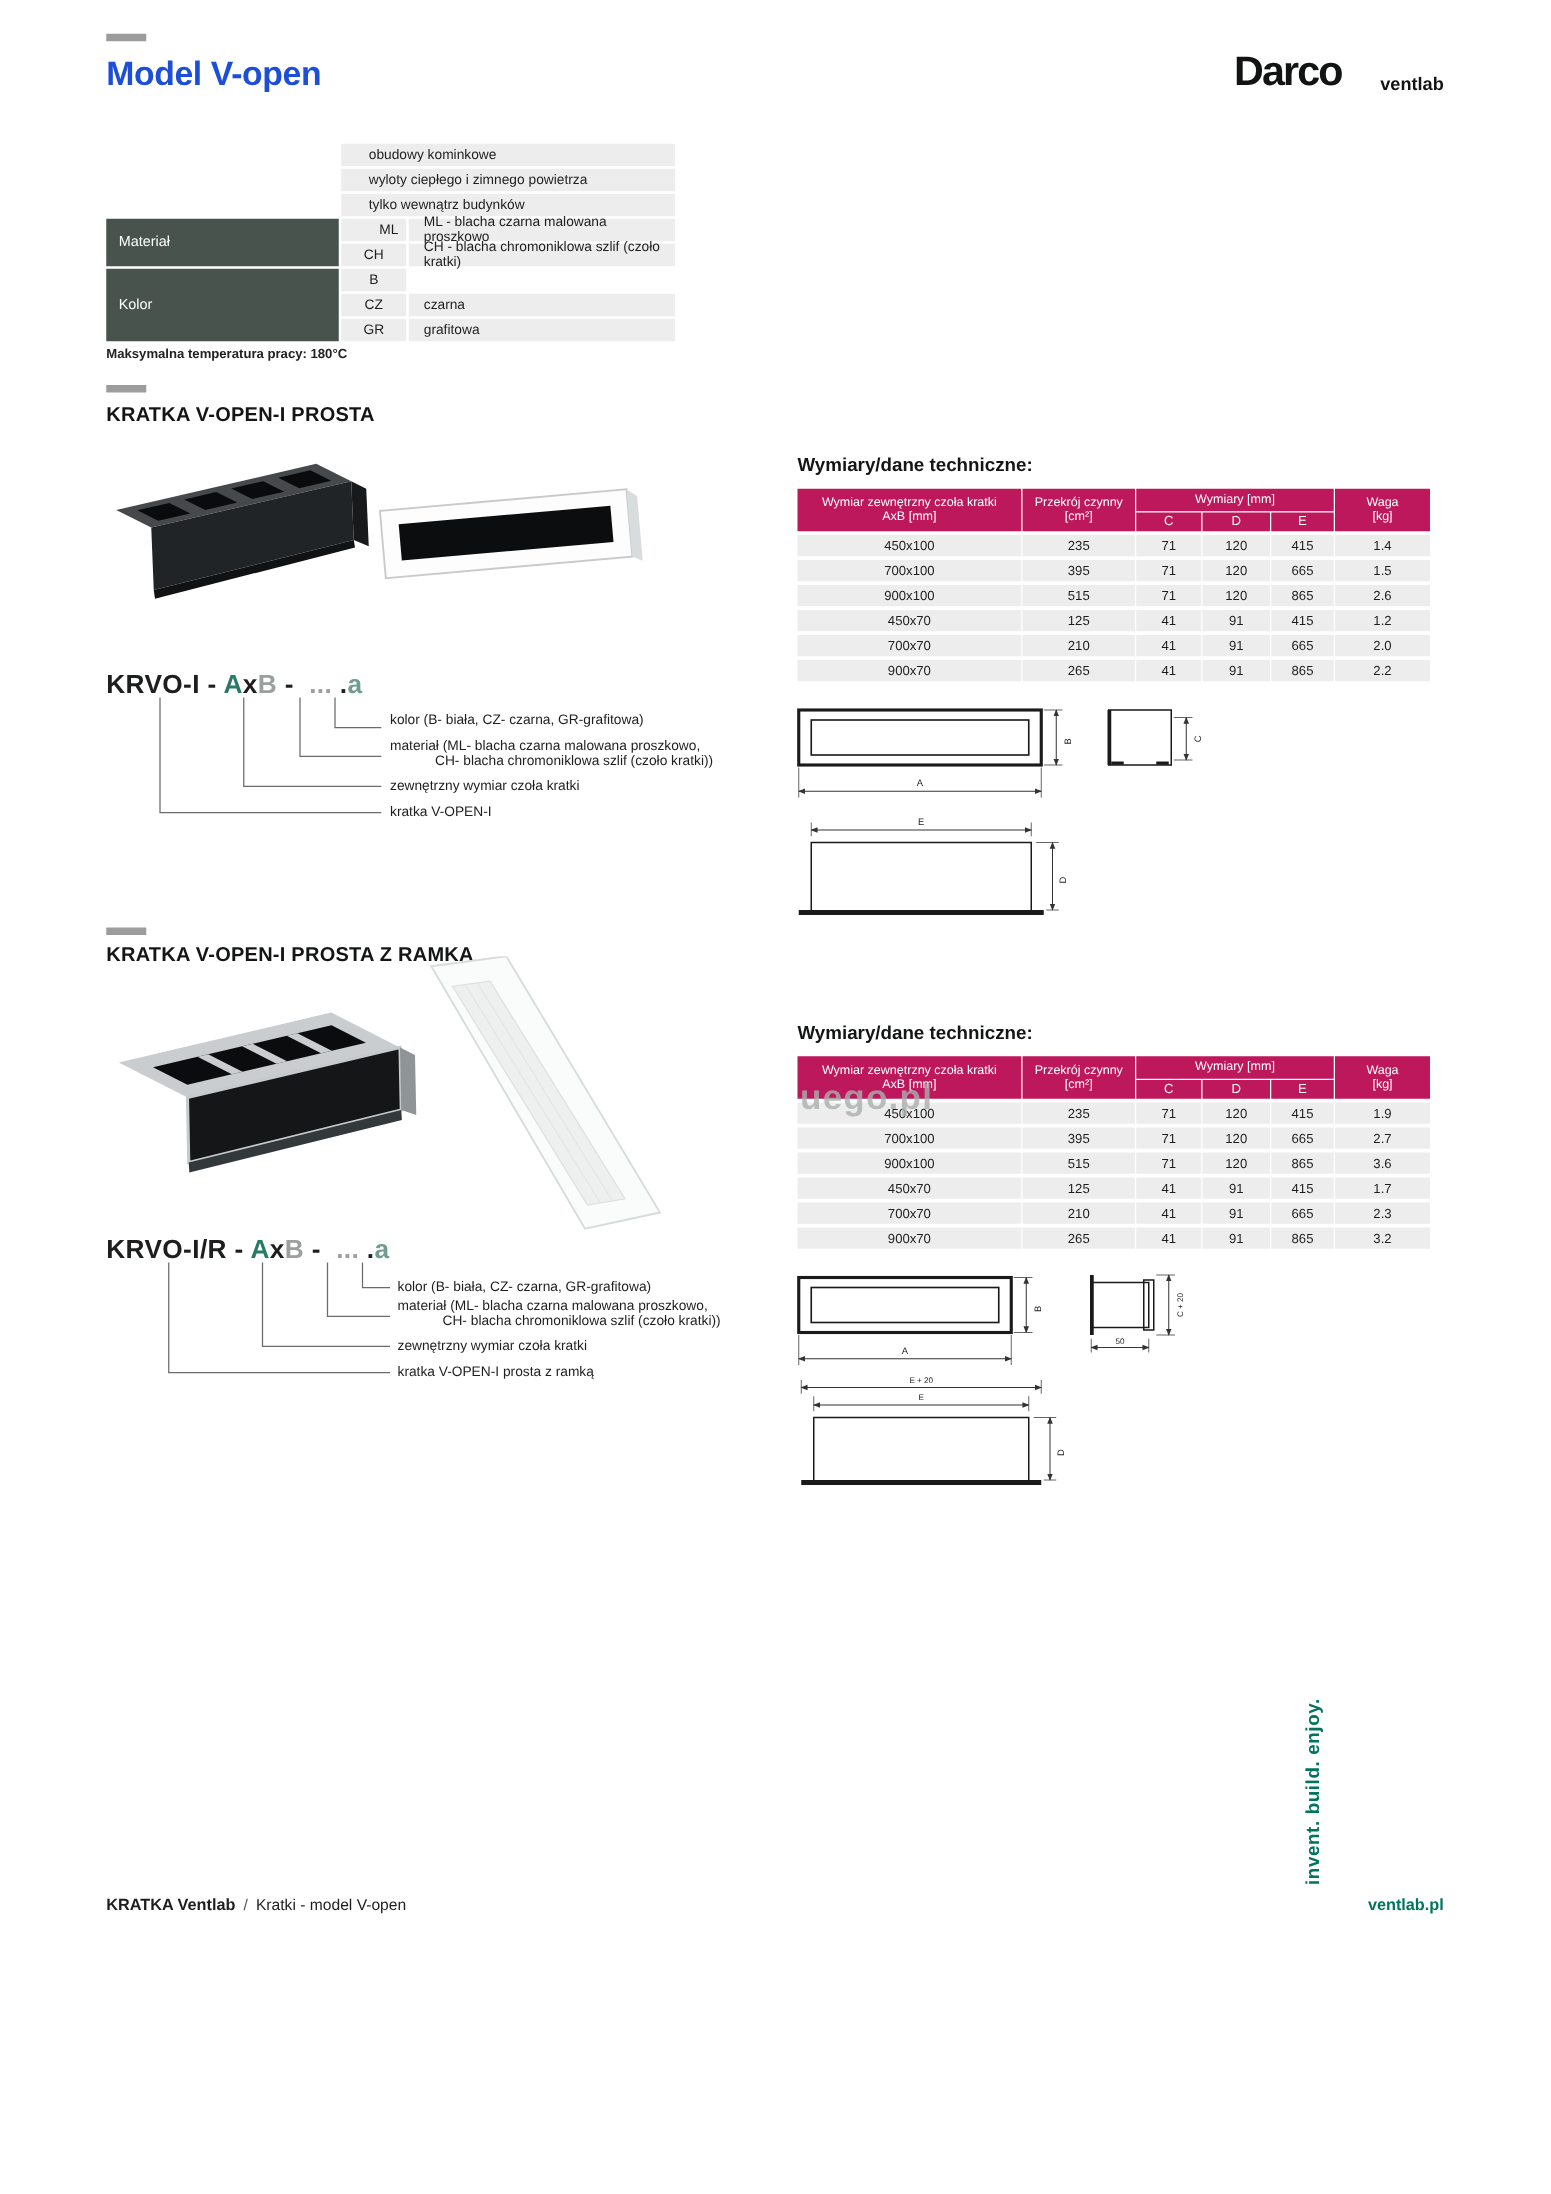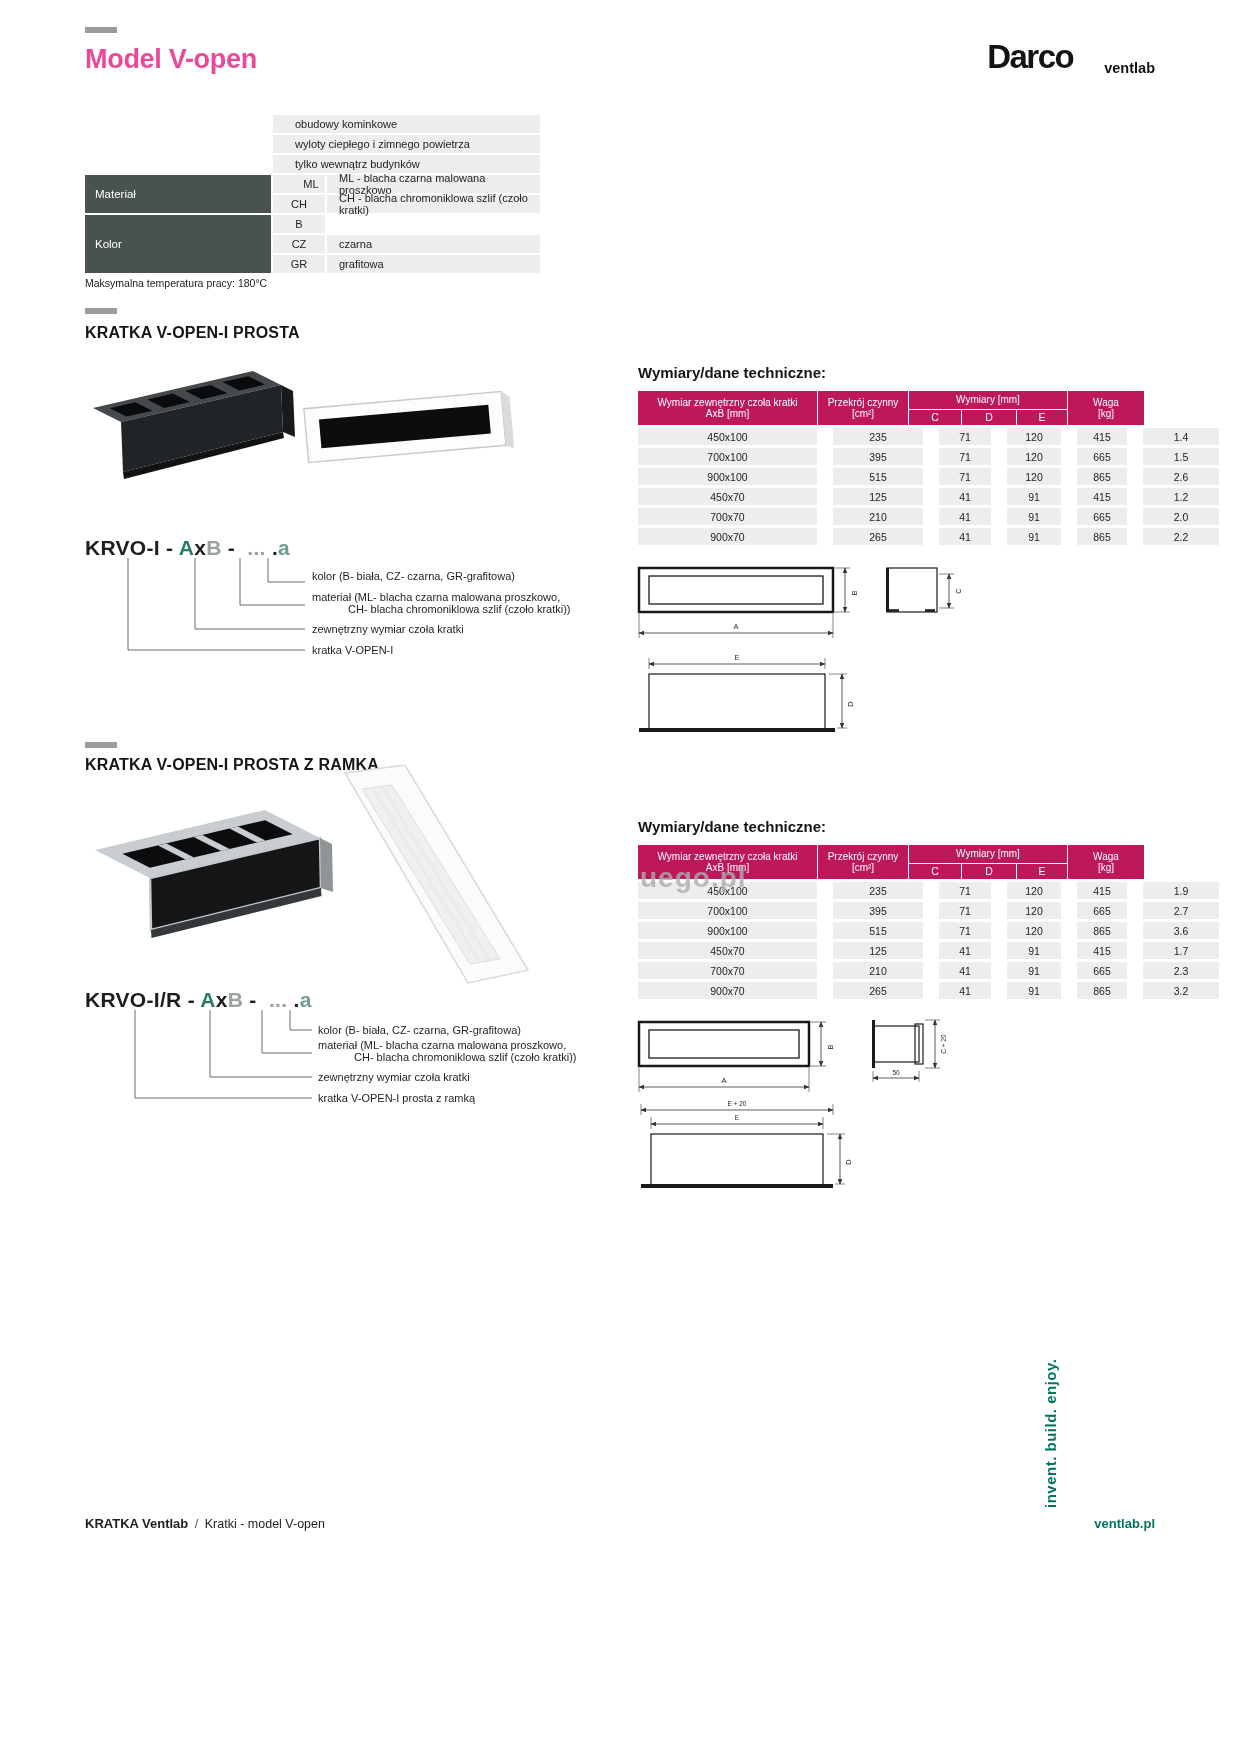--- a/index.html
+++ b/index.html
@@ -4,21 +4,21 @@
 <style>
   * { margin:0; padding:0; box-sizing:border-box; }
   html,body { background:#fff; }
   body { font-family:"Liberation Sans", sans-serif; color:#1d1f1e; }
   #page { position:relative; width:1241px; height:1755px; background:#ffffff; overflow:hidden; }
 
   .abs { position:absolute; }
   .bar { width:32px; height:6px; background:#9c9c9c; }
 
   
-  .page-title { font-size:27px; font-weight:800; letter-spacing:-0.3px; color:#ec4899; }
+  .page-title { font-size:27px; font-weight:800; letter-spacing:-0.3px; color:#1d4ed8; }
   .logo { display:flex; align-items:flex-end;gap:24px; }
   .logo-main { font-size:33px; font-weight:800; letter-spacing:-1.5px; color:#121413; }
   .logo-suffix { font-size:14.5px; font-weight:700; margin-left:7px; color:#121413; }
 
   
   #props { width:455px; font-size:11px; }
   .pgroup { display:grid; grid-template-columns:186px 52px 1fr; gap:2px; margin-bottom:2px; background:#fff; }
   .plabel { grid-column:1; background:#48534e; color:#fff; font-size:11.5px; display:flex; align-items:center; padding-left:10px; }
   .pcode  { background:#ecedec; display:flex; align-items:center; justify-content:center; }
   .ptext  { background:#ecedec; display:flex; align-items:center; padding-left:12px; }
@@ -31,21 +31,21 @@
 
   
   .dtable { width:508px; }
   .thead { display:grid; grid-template-columns:179px 90px 52px 54px 50px 76px; grid-template-rows:18px 15px; gap:1px; }
   .th { background:#be185d; color:#fff; font-size:10px; line-height:1.15; display:flex; align-items:center; justify-content:center; text-align:center; }
   .th.span2 { grid-row:1 / 3; flex-direction:column; }
   .th.wym { grid-column:3 / 6; grid-row:1; }
   .th.sub-c { grid-column:3; grid-row:2; font-size:10.5px; }
   .th.sub-d { grid-column:4; grid-row:2; font-size:10.5px; }
   .th.sub-e { grid-column:5; grid-row:2; font-size:10.5px; }
-  .trow { display:grid; grid-template-columns:179px 90px 52px 54px 50px 76px; gap:16px; margin-top:3px; }
+  .trow { display:grid; grid-template-columns:179px 90px 52px 54px 50px 76px; gap:1px; margin-top:3px; }
   .td { background:#ecedec; height:17px; display:flex; align-items:center; justify-content:center; font-size:10.5px; color:#1e1e1e; }
 
   
   .kcode { font-size:21px; font-weight:800; letter-spacing:0.3px; white-space:pre; }
   .kp-dark { color:#1d1f1e; } .kp-teal { color:#2a7a6a; }
   .kp-gray { color:#9aa09d; } .kp-teal2 { color:#6f9d92; }
 
   .annot { font-size:11px; color:#1e1e1e; white-space:nowrap; }
 
   .watermark { font-size:28px; font-weight:700; color:#aab0ae; opacity:0.8; letter-spacing:1px; z-index:5; }
@@ -88,21 +88,21 @@
       <div class="pgroup" style="grid-template-rows: repeat(3, 18px);">
         <div class="plabel" style="grid-row: 1 / -1;">Kolor</div>
         <div class="pcode" style="grid-area: 1 / 2;">B</div>
         <div class="ptext" style="grid-area: 1 / 3; margin-top: 33px;">biała</div>
         <div class="pcode" style="grid-area: 2 / 2;">CZ</div>
         <div class="ptext" style="grid-area: 2 / 3;">czarna</div>
         <div class="pcode" style="grid-area: 3 / 2;">GR</div>
         <div class="ptext" style="grid-area: 3 / 3;">grafitowa</div>
       </div>
     </div>
-  <div class="abs note" style="left:85px; top:277px;">Maksymalna temperatura pracy: 180°C</div>
+  <div class="abs note" style="left:85px; top:277px;font-weight:bold;">Maksymalna temperatura pracy: 180°C</div>
 
   <div>
     <div class="abs bar" style="left:85px; top:308px;"></div>
     <div class="abs sec-title" style="left:85px; top:324px;">KRATKA V-OPEN-I PROSTA</div>
 
     <svg class="abs" style="left:85px; top:352px;" width="215" height="175" viewBox="0 0 215 175">
       <polygon points="8,56 168,19 196,33 36,70" fill="#45494c"></polygon>
       <polygon points="24.8,56.2 50.4,50.3 67.2,58.7 41.6,64.6" fill="#0a0b0c"></polygon>
       <polygon points="62.4,47.5 88,41.6 104.8,50 79.2,55.9" fill="#0a0b0c"></polygon>
       <polygon points="100,38.8 125.6,32.9 142.4,41.3 116.8,47.2" fill="#0a0b0c"></polygon>

